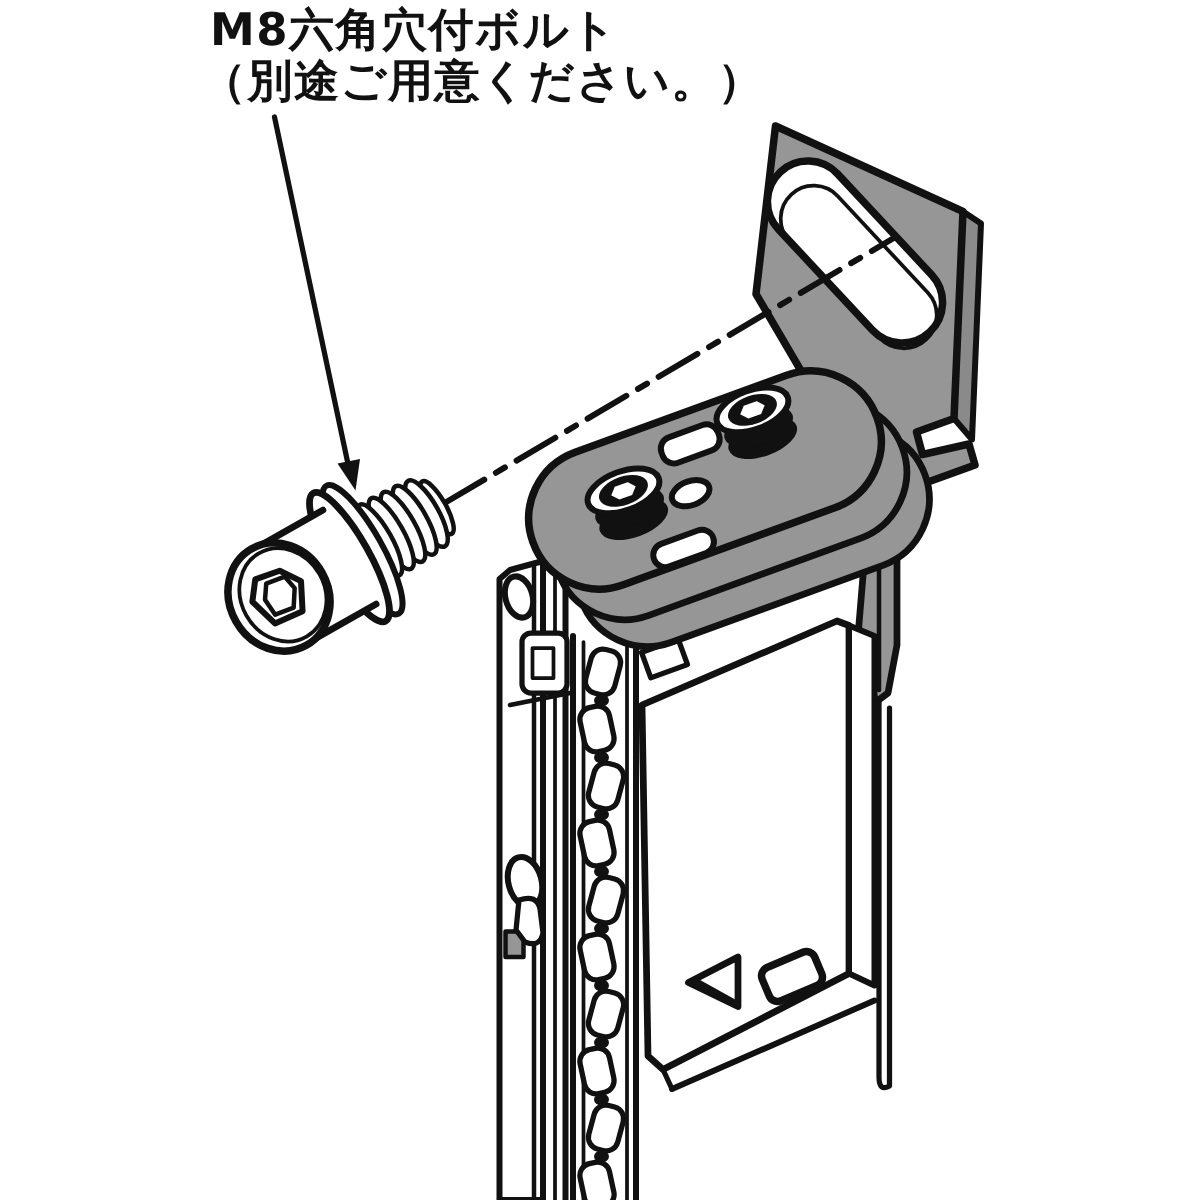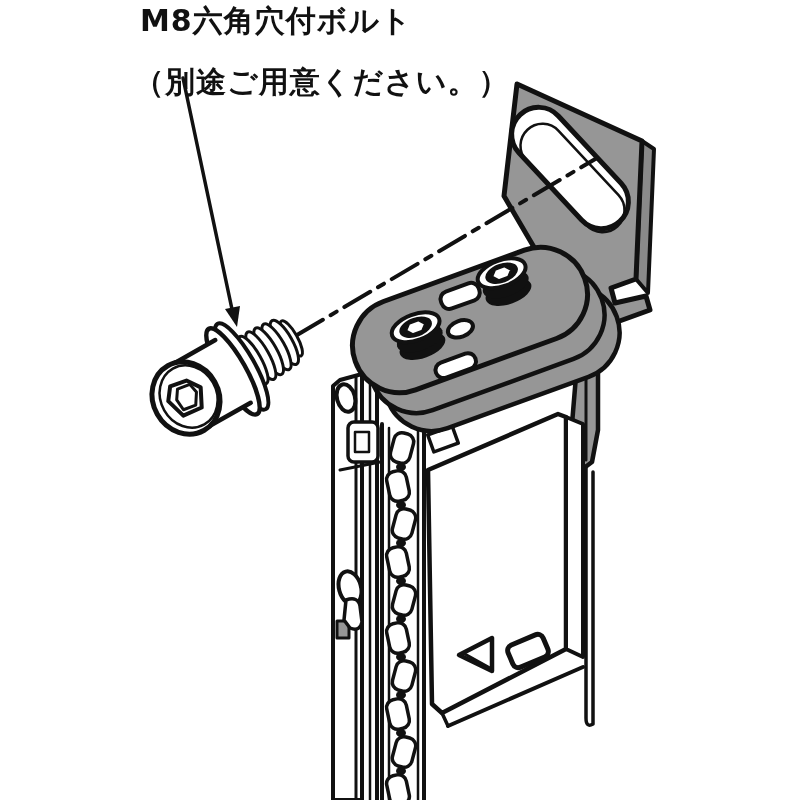--- a/index.html
+++ b/index.html
@@ -11,21 +11,21 @@
   html,body{margin:0;padding:0;background:#fff;}
   .stage{
     position:relative;width:740px;height:800px;background:var(--bg);
     font-family:"DejaVu Sans","Liberation Sans",sans-serif;overflow:hidden;
   }
   .annotation{
     position:absolute;left:140px;top:4px;color:var(--ink);
     font-size:30px;font-weight:600;line-height:34px;letter-spacing:1px;
     white-space:nowrap;
   }
-  .annotation .ln2{margin-left:-6px;margin-top:27px;}
+  .annotation .ln2{margin-left:-6px;}
   svg{position:absolute;left:0;top:0;}
   .outline{stroke:var(--ink);stroke-linejoin:round;stroke-linecap:round;fill:none;}
   .metal{fill:var(--metal);stroke:var(--ink);stroke-linejoin:round;}
   .metal-dark{fill:var(--metal-dark);stroke:var(--ink);stroke-linejoin:round;}
   .white{fill:#ffffff;stroke:var(--ink);stroke-linejoin:round;}
   .blk{fill:var(--ink);stroke:none;}
 </style>
 </head>
 <body>
 

